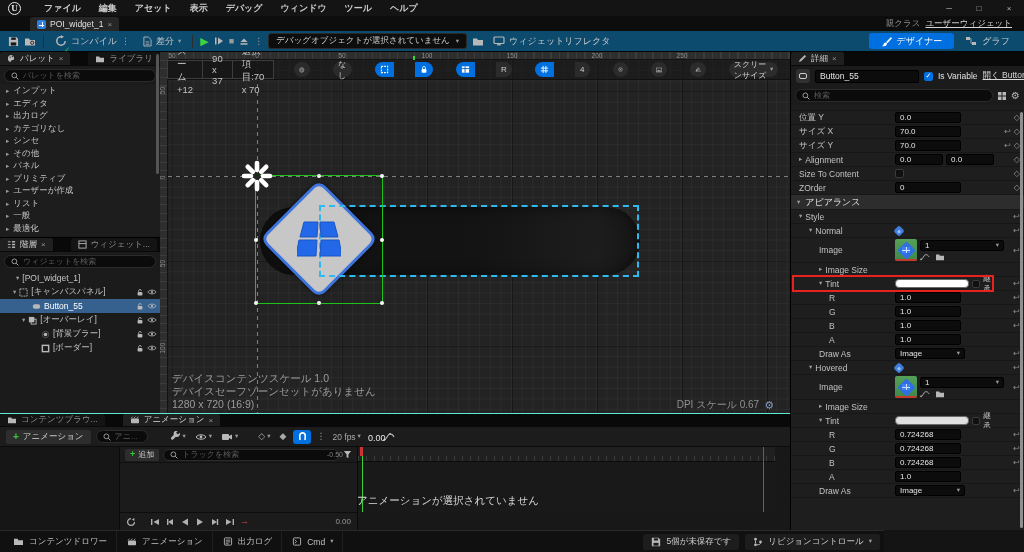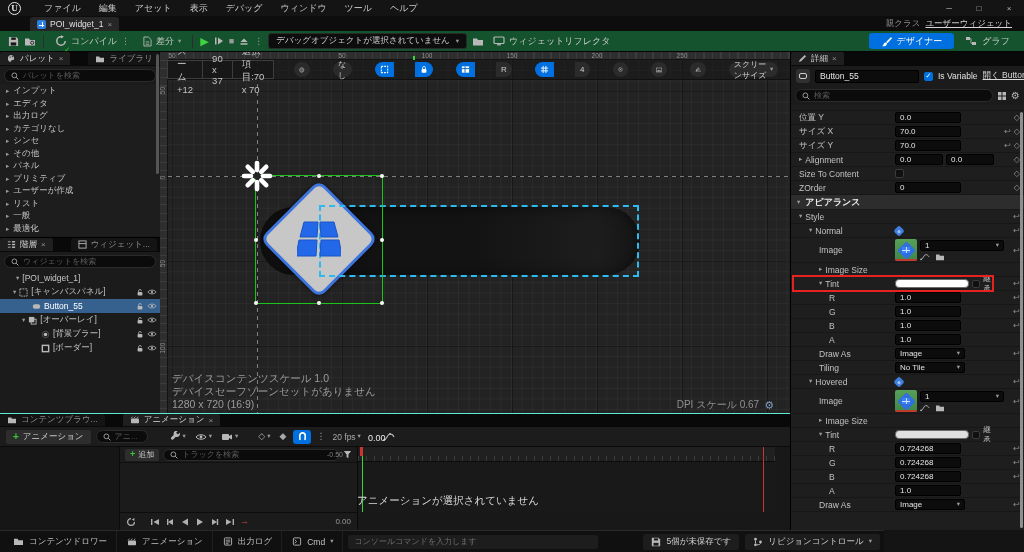--- a/index.html
+++ b/index.html
@@ -1,40 +1,40 @@
 <!DOCTYPE html>
 <html><head>
 <meta charset="utf-8">
 <style>
   *{margin:0;padding:0;box-sizing:border-box;font-family:"Liberation Sans","DejaVu Sans",sans-serif;-webkit-font-smoothing:antialiased;}
   html,body{background:#000;}
   .root{position:relative;width:1024px;height:552px;background:#141414;overflow:hidden;color:#cfcfcf;font-size:10px;--acc:#0070e0;--red:#e8221f;--grn:#1bc31b;--cyn:#2fb9ee;}
   .abs{position:absolute;}
-  .flex{display:flex;align-items:center;}
+  .flex{display:flex;align-items:center;font-weight:bold;}
   .svgi{display:inline-block;color:#b8b8b8;line-height:0;}
   .svgi svg{width:100%;height:100%;fill:currentColor;}
   .glyph{line-height:1;}
   
   .menubar{left:0;top:0;width:1024px;height:16px;background:#141414;display:flex;align-items:center;}
   .logo{width:13px;height:13px;border:1.4px solid #e8e8e8;border-radius:50%;margin-left:8px;display:flex;align-items:center;justify-content:center;color:#e8e8e8;font-family:"Liberation Serif",serif;font-size:9px;font-weight:bold;}
   .menu-item{padding:0 9px;font-size:9px;color:#cccccc;height:16px;display:flex;align-items:center;cursor:default;}
   .winbtns{margin-left:auto;display:flex;gap:0;}
   .winbtn{width:30px;height:15px;display:flex;align-items:center;justify-content:center;color:#bbb;font-size:8px;}
   
   .tabrow{left:0;top:16px;width:1024px;height:15px;background:#0d0d0d;display:flex;align-items:flex-end;}
   .asset-tab{margin-left:30px;height:14px;background:#262626;border-radius:3px 3px 0 0;display:flex;align-items:center;gap:4px;padding:0 7px;font-size:8.5px;color:#e0e0e0;}
   .widget-ico{width:9px;height:9px;background:#2f7fe0;border-radius:2px;position:relative;}
   .widget-ico:before{content:"";position:absolute;inset:2px;background:
     linear-gradient(#fff,#fff) 0 3px/7px 1px no-repeat,
     linear-gradient(#fff,#fff) 3px 0/1px 7px no-repeat;}
   .tab-close{color:#8f8f8f;font-size:8px;}
   .parent-class{margin-left:auto;margin-right:12px;font-size:8.5px;color:#8f8f8f;display:flex;gap:5px;align-items:center;height:100%;}
   .parent-class b{color:#d8d8d8;font-weight:normal;text-decoration:underline;}
   
-  .toolbar{left:0;top:31px;width:1024px;height:21px;background:#14532d;border-bottom:1px solid #060606;display:flex;align-items:center;gap:5px;padding:0 8px;}
+  .toolbar{left:0;top:31px;width:1024px;height:21px;background:#0c4a6e;border-bottom:1px solid #060606;display:flex;align-items:center;gap:5px;padding:0 8px;}
   .tbtn{display:flex;align-items:center;gap:4px;color:#c9c9c9;font-size:9px;padding:2px 4px;border-radius:3px;}
   .tsep{width:1px;height:13px;background:#2c2c2c;margin:0 2px;}
   .compile-badge{position:relative;}
   .compile-badge .chk{position:absolute;right:-3px;bottom:-3px;color:#35c735;font-size:7px;}
   .play{color:#3fd43f;font-size:11px;}
   .graybtn{color:#9a9a9a;font-size:9px;}
   .debug-drop{background:#0d0d0d;border:1px solid #2a2a2a;border-radius:3px;height:16px;display:flex;align-items:center;gap:6px;padding:0 7px;font-size:8.5px;color:#cfcfcf;}
   .caret{font-size:6.5px;color:#9a9a9a;line-height:1;}
   .designer-btn{margin-left:auto;background:var(--acc);color:#fff;border-radius:3px;height:16px;display:flex;align-items:center;gap:5px;padding:0 12px;font-size:9px;}
   .graph-btn{display:flex;align-items:center;gap:5px;color:#d0d0d0;font-size:9px;padding:0 6px;}
@@ -101,21 +101,21 @@
   .obj-ico:before{content:"";position:absolute;inset:4px 3px;border:1px solid #cfcfcf;border-radius:2px;}
   .dname-input{width:104px;height:13px;background:#0c0c0c;border:1px solid #000;border-radius:2px;color:#e6e6e6;font-size:8.5px;padding:0 4px;outline:none;}
   .chkbox{width:9px;height:9px;border:1px solid #3a3a3a;background:#101010;border-radius:2px;display:flex;align-items:center;justify-content:center;font-size:7px;color:#fff;flex:0 0 auto;}
   .chkbox.on{background:var(--acc);border-color:var(--acc);}
   .dlink{font-size:8.5px;color:#d8d8d8;text-decoration:underline;white-space:nowrap;}
   .dsearch-row{height:19px;display:flex;align-items:center;gap:4px;padding-right:4px;}
   .dsearch-row .srch{flex:1;margin:0 0 0 4px;}
   .dlist{position:relative;height:425px;overflow:hidden;background:#1e1e1e;}
   .dspacer{height:6px;background:#1d1d1d;border-bottom:1px solid #171717;}
   .drow{display:flex;align-items:center;height:14px;background:#1e1e1e;border-bottom:1px solid #171717;padding-right:2px;position:relative;}
-  .drow.cat{height:15px;background:#2d2d2d;color:#ececec;font-weight:bold;font-size:9px;}
+  .drow.cat{height:15px;background:#2d2d2d;color:#ececec;font-weight:normal;font-size:9px;}
   .drow.image{height:25px;}
   .dlabel{flex:0 0 104px;display:flex;align-items:center;gap:3px;color:#c2c2c2;font-size:8.5px;overflow:hidden;white-space:nowrap;}
   .dval{flex:1 1 auto;display:flex;align-items:center;gap:3px;min-width:0;}
   .dicons{flex:0 0 26px;display:flex;justify-content:flex-end;align-items:center;gap:3px;color:#8f8f8f;font-size:8px;padding-right:2px;}
   .din{width:66px;height:11px;background:#0c0c0c;border:1px solid #000;border-radius:2px;color:#e6e6e6;font-size:8px;padding:0 4px;outline:none;}
   .din.half{width:48px;}
   .ddrop{width:70px;height:11px;background:#0c0c0c;border:1px solid #000;border-radius:2px;display:flex;align-items:center;justify-content:space-between;padding:0 4px;color:#e0e0e0;font-size:8px;}
   .swatch{width:86px;height:9px;border-radius:4px;border:1px solid #6a6a6a;}
   .statechip{width:8px;height:8px;background:#3f7ddd;transform:rotate(45deg);border-radius:2px;position:relative;}
   .statechip:before{content:"";position:absolute;inset:2.5px;background:#9cc1f0;border-radius:1px;}
@@ -844,32 +844,20 @@
           <div class="dval">
             <div class="ddrop">
               <span>Image</span>
               <span class="caret">▾</span>
             </div>
           </div>
           <div class="dicons">
             <span>↩</span>
           </div>
         </div>
-        <div class="drow drop">
-          <div class="dlabel" style="padding-left: 28px;">
-            <span>Tiling</span>
-          </div>
-          <div class="dval">
-            <div class="ddrop">
-              <span>No Tile</span>
-              <span class="caret">▾</span>
-            </div>
-          </div>
-          <div class="dicons"></div>
-        </div>
         <div class="drow state">
           <div class="dlabel" style="padding-left: 18px;">
             <span class="caret">▾</span>
             <span>Hovered</span>
           </div>
           <div class="dval">
             <span class="statechip"></span>
           </div>
           <div class="dicons">
             <span>↩</span>
@@ -1153,23 +1141,20 @@
       <span>出力ログ</span>
     </div>
     <div class="sbtn">
       <span class="svgi" style="width:10px;height:9px;"><svg viewBox="0 0 10 10">
             <rect x="1" y="1" width="8" height="8" rx="1" fill="none" stroke="currentColor"></rect>
             <path d="M2.5 3 L4.5 5 L2.5 7" fill="none" stroke="currentColor"></path>
           </svg></span>
       <span>Cmd</span>
       <span class="caret">▾</span>
     </div>
-    <div class="console">
-      <input placeholder="コンソールコマンドを入力します" style="">
-    </div>
     <div class="sright">
       <div class="spill">
         <span class="svgi" style="width:10px;height:10px;"><svg viewBox="0 0 12 12">
               <path d="M1 1 h8 l2 2 v8 h-10 z"></path>
               <rect x="3" y="7" width="6" height="3.4" fill="#1d1d1d"></rect>
               <rect x="3.5" y="1.6" width="5" height="2.6" fill="#1d1d1d"></rect>
             </svg></span>
         <span>5個が未保存です</span>
       </div>
       <div class="spill">

